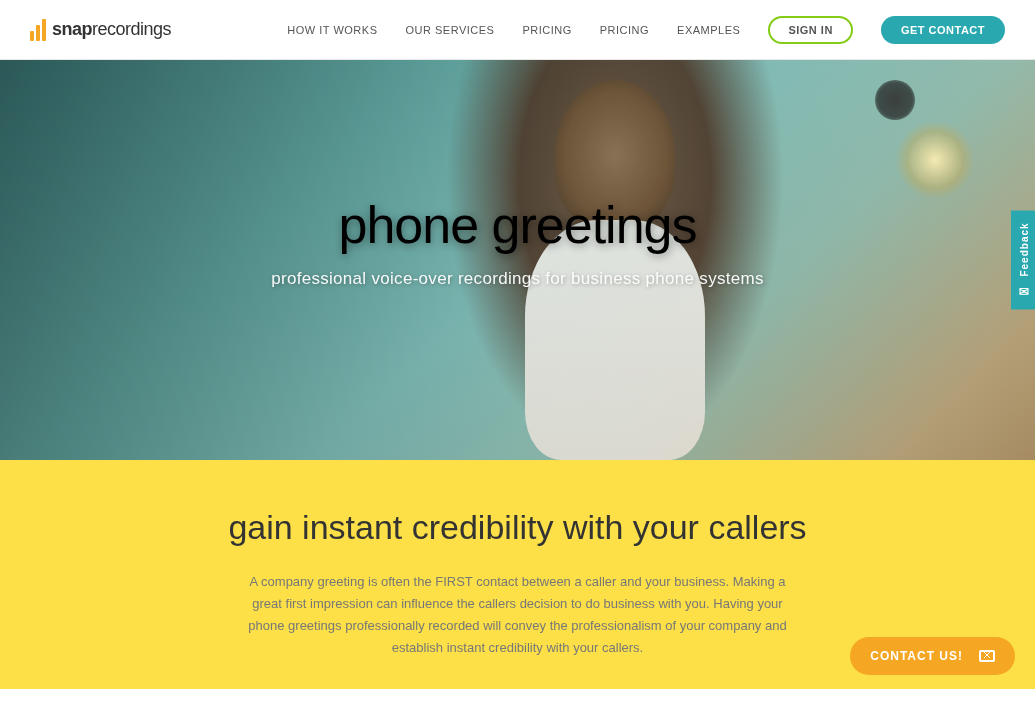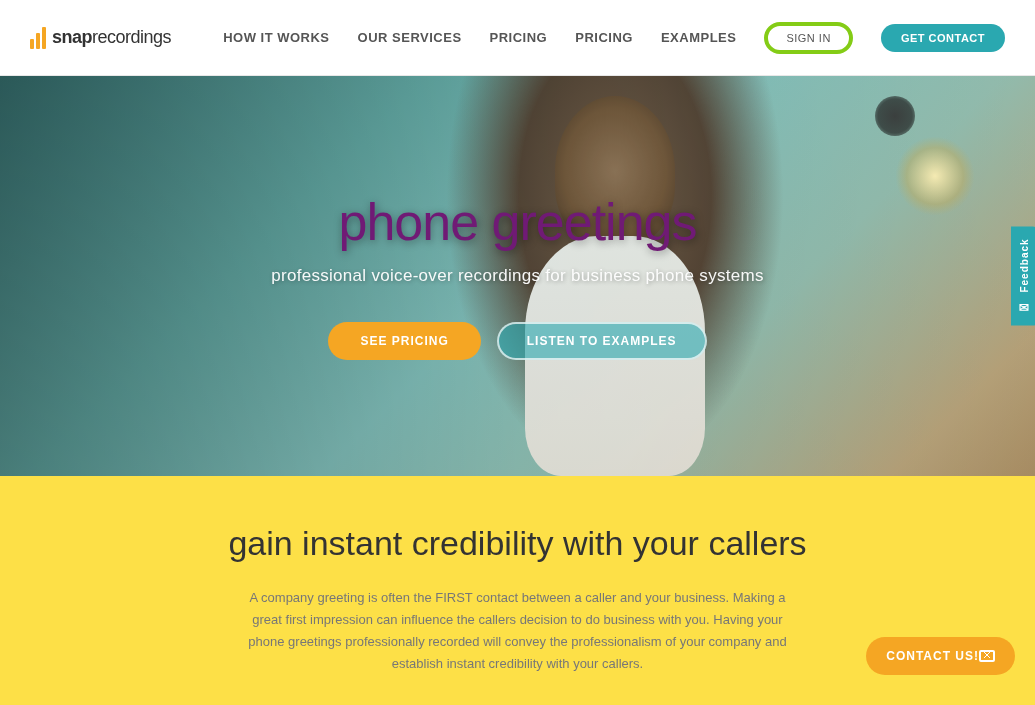--- a/index.html
+++ b/index.html
@@ -4,21 +4,21 @@
   <style>
     * { margin: 0; padding: 0; box-sizing: border-box; }
     body { font-family: 'Arial', sans-serif; width: 1035px; height: 705px; overflow: hidden; background: #fff; }
 
     
     .header {
       display: flex;
       align-items: center;
       justify-content: space-between;
       padding: 0 30px;
-      height: 76px;
+      height: 60px;
       background: #fff;
       border-bottom: 1px solid #e8e8e8;
       position: relative;
       z-index: 10;
     }
     .logo-wrap {
       display: flex;
       align-items: center;
       gap: 6px;
     }
@@ -41,33 +41,33 @@
       color: #333;
       letter-spacing: -0.5px;
     }
     .logo-text span { font-weight: 700; }
     nav {
       display: flex;
       align-items: center;
       gap: 28px;
     }
     .nav-link {
-      font-size: 13px;
-      font-weight: 700;
+      font-size: 11px;
+      font-weight: 400;
       color: #555;
       text-decoration: none;
       letter-spacing: 0.5px;
       cursor: pointer;
       text-align: center;
     }
     .btn-signin {
       font-size: 11px;
-      font-weight: 400;
+      font-weight: 700;
       color: #555;
-      border: 4px solid #84cc16;
+      border: 2px solid #84cc16;
       border-radius: 20px;
       padding: 6px 18px;
       background: transparent;
       cursor: pointer;
       letter-spacing: 0.5px;
     }
     .btn-getstarted {
       font-size: 11px;
       font-weight: 700;
       color: #fff;
@@ -156,21 +156,21 @@
       display: flex;
       flex-direction: column;
       align-items: center;
       justify-content: center;
       text-align: center;
       padding: 20px;
     }
     .hero-title {
       font-size: 52px;
       font-weight: 300;
-      color: #701a75;
+      color: #000000;
       margin-bottom: 14px;
       text-shadow: 1px 2px 8px rgba(0,0,0,0.4);
       letter-spacing: -1px;
     }
     .hero-subtitle {
       font-size: 17px;
       font-weight: 400;
       color: rgba(255,255,255,0.95);
       margin-bottom: 36px;
       text-shadow: 1px 1px 4px rgba(0,0,0,0.3);
@@ -263,21 +263,21 @@
       color: #fff;
       border: none;
       border-radius: 24px;
       padding: 12px 20px;
       font-size: 12px;
       font-weight: 800;
       letter-spacing: 1px;
       cursor: pointer;
       display: flex;
       align-items: center;
-      gap: 0;
+      gap: 16px;
       text-transform: uppercase;
       z-index: 100;
     }
     .envelope-icon {
       width: 16px;
       height: 12px;
       border: 2px solid #fff;
       border-radius: 2px;
       position: relative;
       display: inline-block;
@@ -321,24 +321,20 @@
   <div class="hero-bg"></div>
   <div class="hero-overlay"></div>
 
   <div class="hero-person"></div>
   <div class="hero-light1"></div>
   <div class="hero-light2"></div>
 
   <div class="hero-content">
     <h1 class="hero-title">phone greetings</h1>
     <p class="hero-subtitle">professional voice-over recordings for business phone systems</p>
-    <div class="hero-buttons">
-      <button class="btn-see-pricing">SEE PRICING</button>
-      <button class="btn-listen">LISTEN TO EXAMPLES</button>
-    </div>
   </div>
 
   <div class="feedback-tab">
     <span class="feedback-icon">✉</span>
     <span>Feedback</span>
   </div>
 </section>
 
 <section class="section-credibility">
   <h2 class="section-title">gain instant credibility with your callers</h2>

